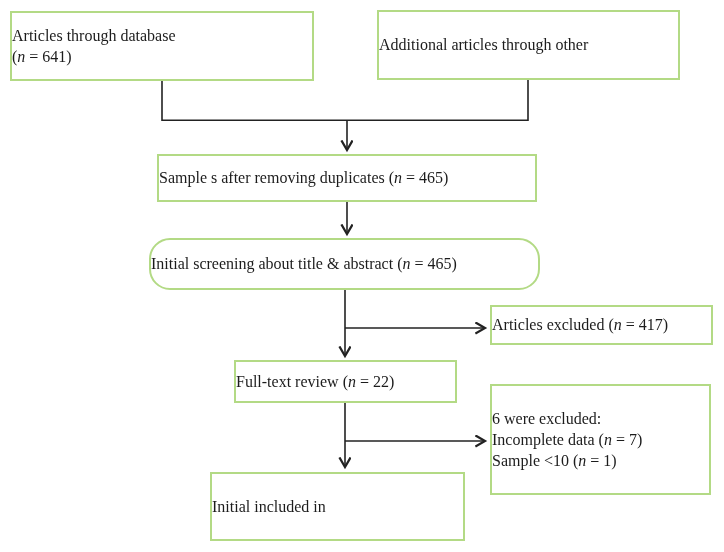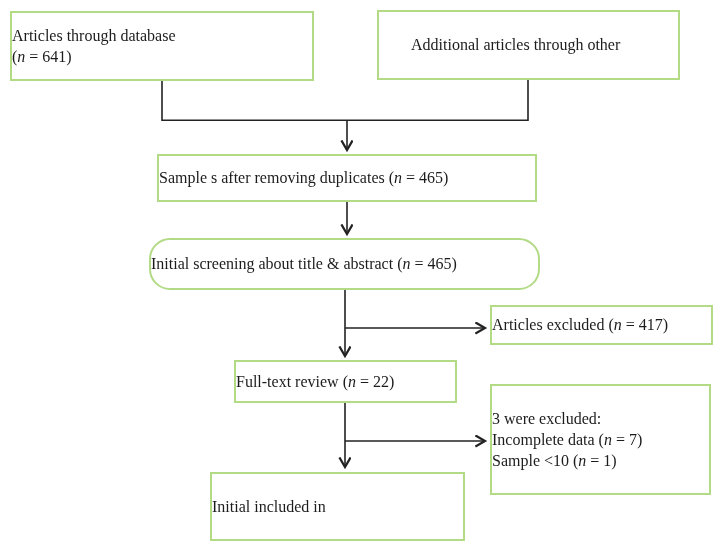--- a/index.html
+++ b/index.html
@@ -27,21 +27,21 @@
     align-items: flex-start;
     text-align: center;
     font-size: 16px;
     line-height: 1.32;
   }
   .fbox .line { white-space: nowrap; }
   .it { font-style: italic; }
 
   
   .b1 { left: 10px;  top: 11px;  width: 304px; height: 70px; }
-  .b2 { left: 377px; top: 10px;  width: 303px; height: 70px; padding-left: 32px; }
+  .b2 { left: 377px; top: 10px;  width: 303px; height: 70px; }
   .b3 { left: 157px; top: 154px; width: 380px; height: 48px; }
   .b4 { left: 149px; top: 238px; width: 391px; height: 52px; border-radius: 21px; }
   .b5 { left: 490px; top: 305px; width: 223px; height: 40px; }
   .b6 { left: 234px; top: 360px; width: 223px; height: 43px; }
   .b7 { left: 490px; top: 384px; width: 221px; height: 111px; }
   .b8 { left: 210px; top: 472px; width: 255px; height: 69px; }
 
   .connectors {
     position: absolute;
     left: 0; top: 0;
@@ -88,21 +88,21 @@
 
   <div class="fbox b5">
     <div class="line"><span>Articles excluded (</span><span class="it">n</span><span> = 417)</span></div>
   </div>
 
   <div class="fbox b6">
     <div class="line"><span>Full-text review (</span><span class="it">n</span><span> = 22)</span></div>
   </div>
 
   <div class="fbox b7">
-    <div class="line"><span>3 were excluded:</span></div>
+    <div class="line"><span>6 were excluded:</span></div>
     <div class="line"><span>Incomplete data (</span><span class="it">n</span><span> = 7)</span></div>
     <div class="line"><span>Sample &lt;10 (</span><span class="it">n</span><span> = 1)</span></div>
   </div>
 
   <div class="fbox b8">
     <div class="line"><span>Initial included in</span></div>
   </div>
 
 </div>
 

